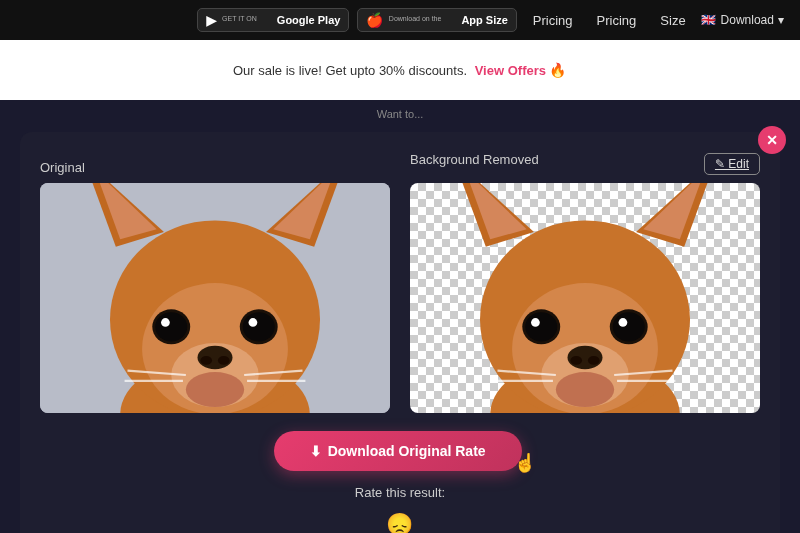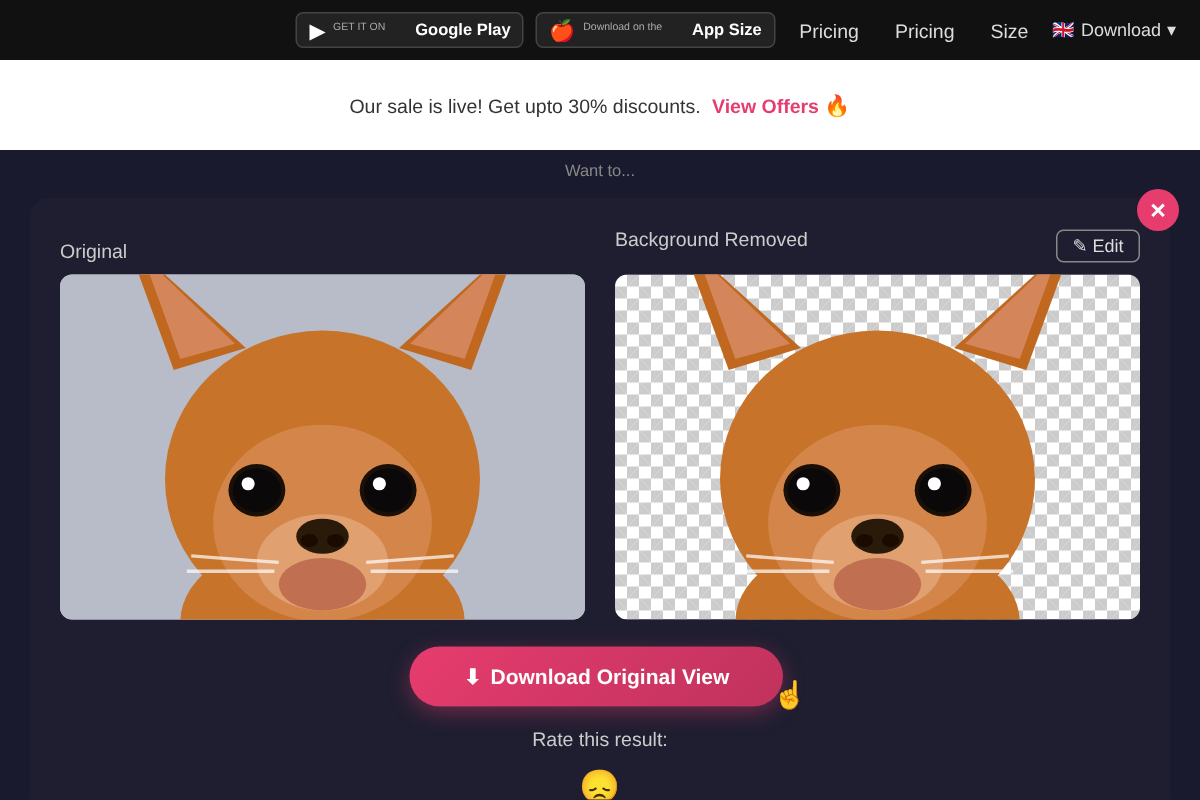--- a/index.html
+++ b/index.html
@@ -163,20 +163,21 @@
       background: transparent;
       border: 1px solid #888;
       border-radius: 5px;
       color: #ddd;
       font-size: 12px;
       padding: 3px 10px;
       cursor: pointer;
       display: flex;
       align-items: center;
       gap: 4px;
+      text-decoration: underline;
     }
 
     
     .action-row {
       text-align: center;
       margin-top: 18px;
     }
 
     .download-btn {
       background: linear-gradient(135deg, #e63c6e, #c0325c);
@@ -395,21 +396,21 @@
           <line x1="180" y1="165" x2="140" y2="168" stroke="#fff" stroke-width="1.5" opacity="0.7"></line>
           <line x1="182" y1="172" x2="142" y2="172" stroke="#fff" stroke-width="1.5" opacity="0.7"></line>
         </svg>
       </div>
     </div>
   </div>
 
   <div class="action-row">
     <button class="download-btn">
       <span>⬇</span>
-      <span>Download Original View</span>
+      <span>Download Original Rate</span>
     </button>
     
     <span style="position:relative; display:inline-block;">
       <span style="position:absolute; bottom:-18px; left:50%; transform:translateX(-50%); font-size:18px; pointer-events:none;">☝</span>
     </span>
   </div>
 
   <div class="rating-row">
     <span>Rate this result:</span>
     <button class="emoji-btn">😞</button>

